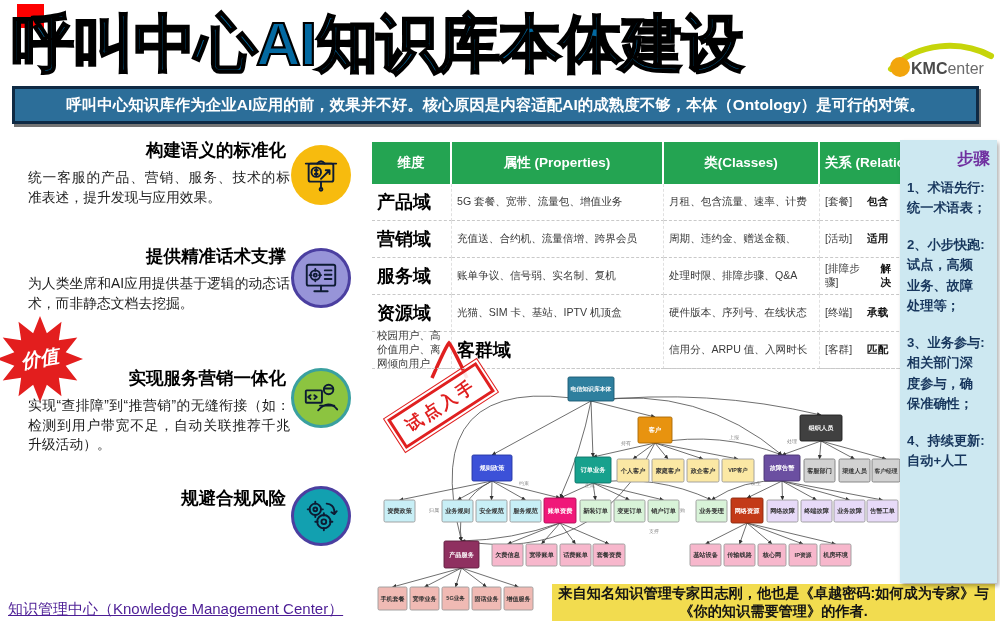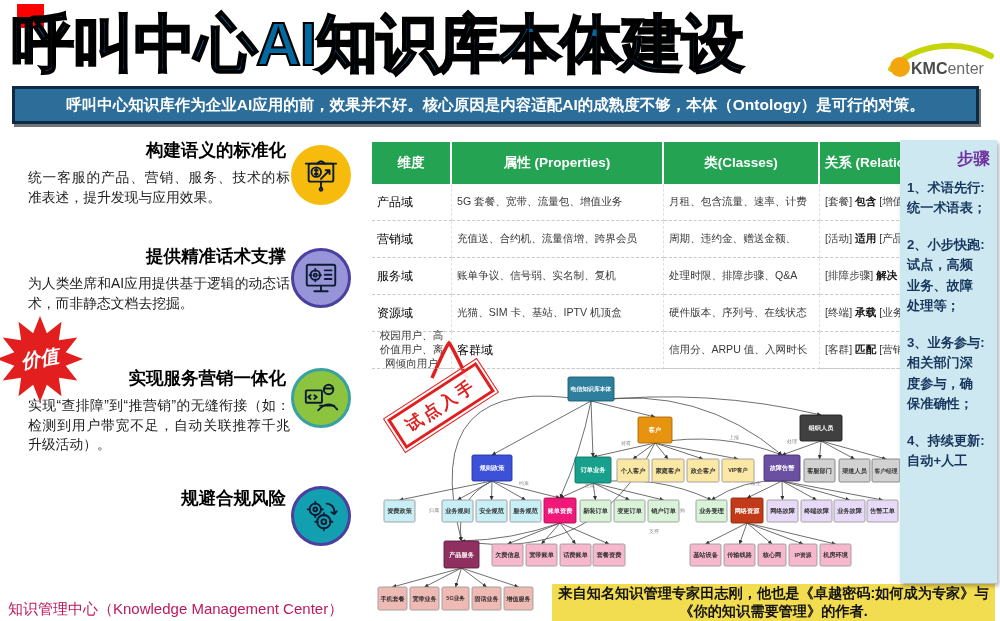--- a/index.html
+++ b/index.html
@@ -21,48 +21,48 @@
   .vsec p{margin:0;font-size:13.8px;color:#1c1c1c;text-align:justify;line-height:1.42;}
   .vicon{position:absolute;left:291px;width:60px;height:60px;border-radius:50%;
     display:flex;align-items:center;justify-content:center;box-sizing:border-box;}
   .vicon svg{width:38px;height:38px;stroke:#0D1B33;fill:none;stroke-width:2;stroke-linecap:round;stroke-linejoin:round;}
   .star-badge{position:absolute;left:-4px;top:316px;width:88px;height:86px;}
   .star-badge .stxt{position:absolute;left:0;top:30px;width:88px;text-align:center;color:#fff;
     font-size:19px;font-weight:900;font-style:italic;transform:rotate(-10deg);}
 
   
   .otable{position:absolute;left:372px;top:142px;width:588px;}
-  .thead,.trow{display:grid;grid-template-columns:80px 212px 156px 140px;text-align:center;}
+  .thead,.trow{display:grid;grid-template-columns:80px 212px 156px 140px;}
   .th{background:#24A452;color:#fff;font-weight:bold;font-size:13.5px;height:42px;
     display:flex;align-items:center;justify-content:center;border-right:2px solid #fff;box-sizing:border-box;}
   .td{font-size:10.6px;color:#3a3a3a;display:flex;align-items:center;padding:2px 5px;box-sizing:border-box;
     border-bottom:1px dashed #c9c9c9;border-right:1px dashed #e0e0e0;height:37px;background:#fff;}
-  .td.dim{font-weight:400;color:#000;font-size:12px;}
-  .td .relv{font-weight:900;color:#111;margin:0 3px;}
+  .td.dim{font-weight:700;color:#000;font-size:18px;}
+  .td .relv{font-weight:900;color:#111;margin:0 15px;}
 
   
   .caret{position:absolute;left:424px;top:338px;}
   .stamp{position:absolute;left:388px;top:388px;padding:3px 10px;border:3px solid #E02020;outline:1px solid #E02020;
     outline-offset:2px;color:#E02020;font-size:17px;font-weight:900;letter-spacing:3px;background:rgba(255,255,255,.9);
     transform:rotate(-33deg);z-index:6;}
 
   
   .diagram{position:absolute;left:372px;top:368px;width:528px;height:247px;border-top:1px dashed #c9c9c9;}
 
   
   .steps{position:absolute;left:900px;top:140px;width:97px;height:443px;background:#CDE8F1;
     box-shadow:2px 3px 4px rgba(0,0,0,.3);z-index:8;box-sizing:border-box;padding:6px 7px;}
   .steps h4{margin:2px 0 8px 0;text-align:right;color:#7030A0;font-size:16.5px;font-weight:900;}
   .steps .item{color:#17365D;font-size:13.2px;font-weight:bold;line-height:1.55;white-space:pre-line;margin-bottom:16px;}
 
   
   .note{position:absolute;left:552px;top:584px;width:443px;height:37px;background:#F2DC4F;
     display:flex;align-items:center;justify-content:center;text-align:center;
     font-size:14.2px;font-weight:900;color:#141414;line-height:1.25;z-index:7;}
-  .org{position:absolute;left:8px;top:600px;font-size:15px;color:#be185d;}
+  .org{position:absolute;left:8px;top:600px;font-size:15px;color:#4c1d95;text-decoration:underline;}
 </style>
 </head>
 <body>
 
 <div class="slide">
 
   <div class="red-sq"></div>
   <div class="title">呼叫中心AI知识库本体建设</div>
 
   <div class="logo">

